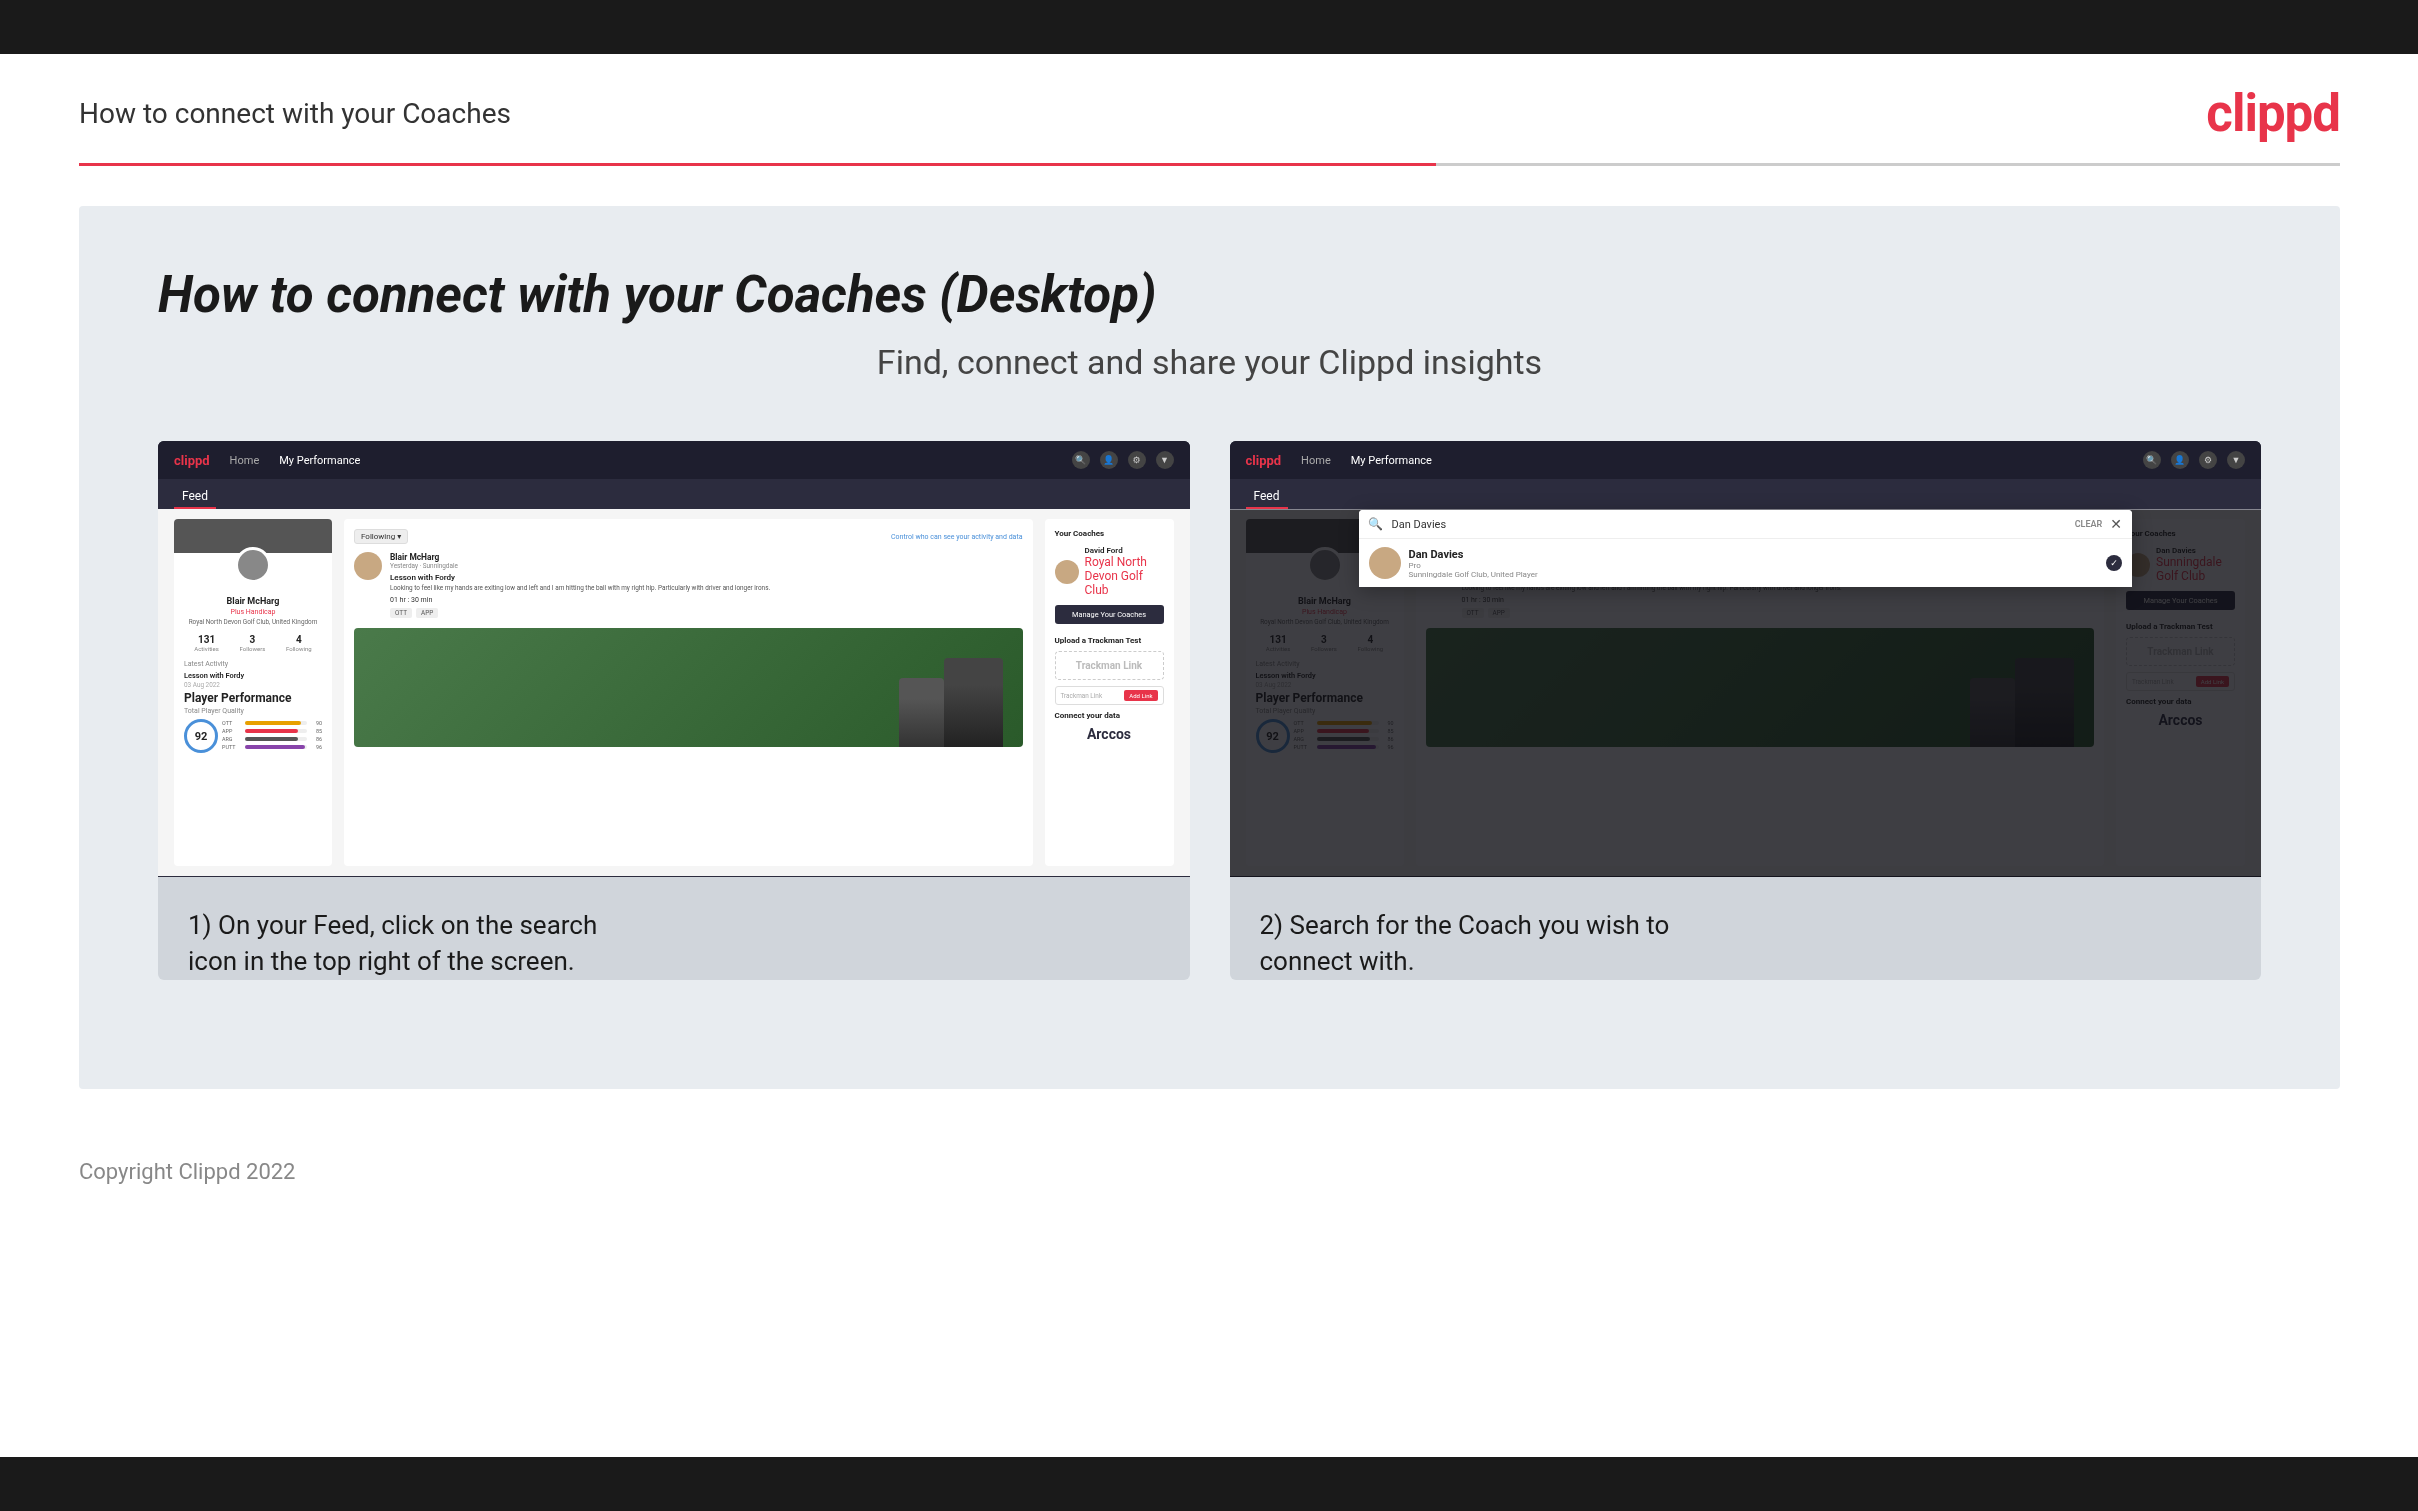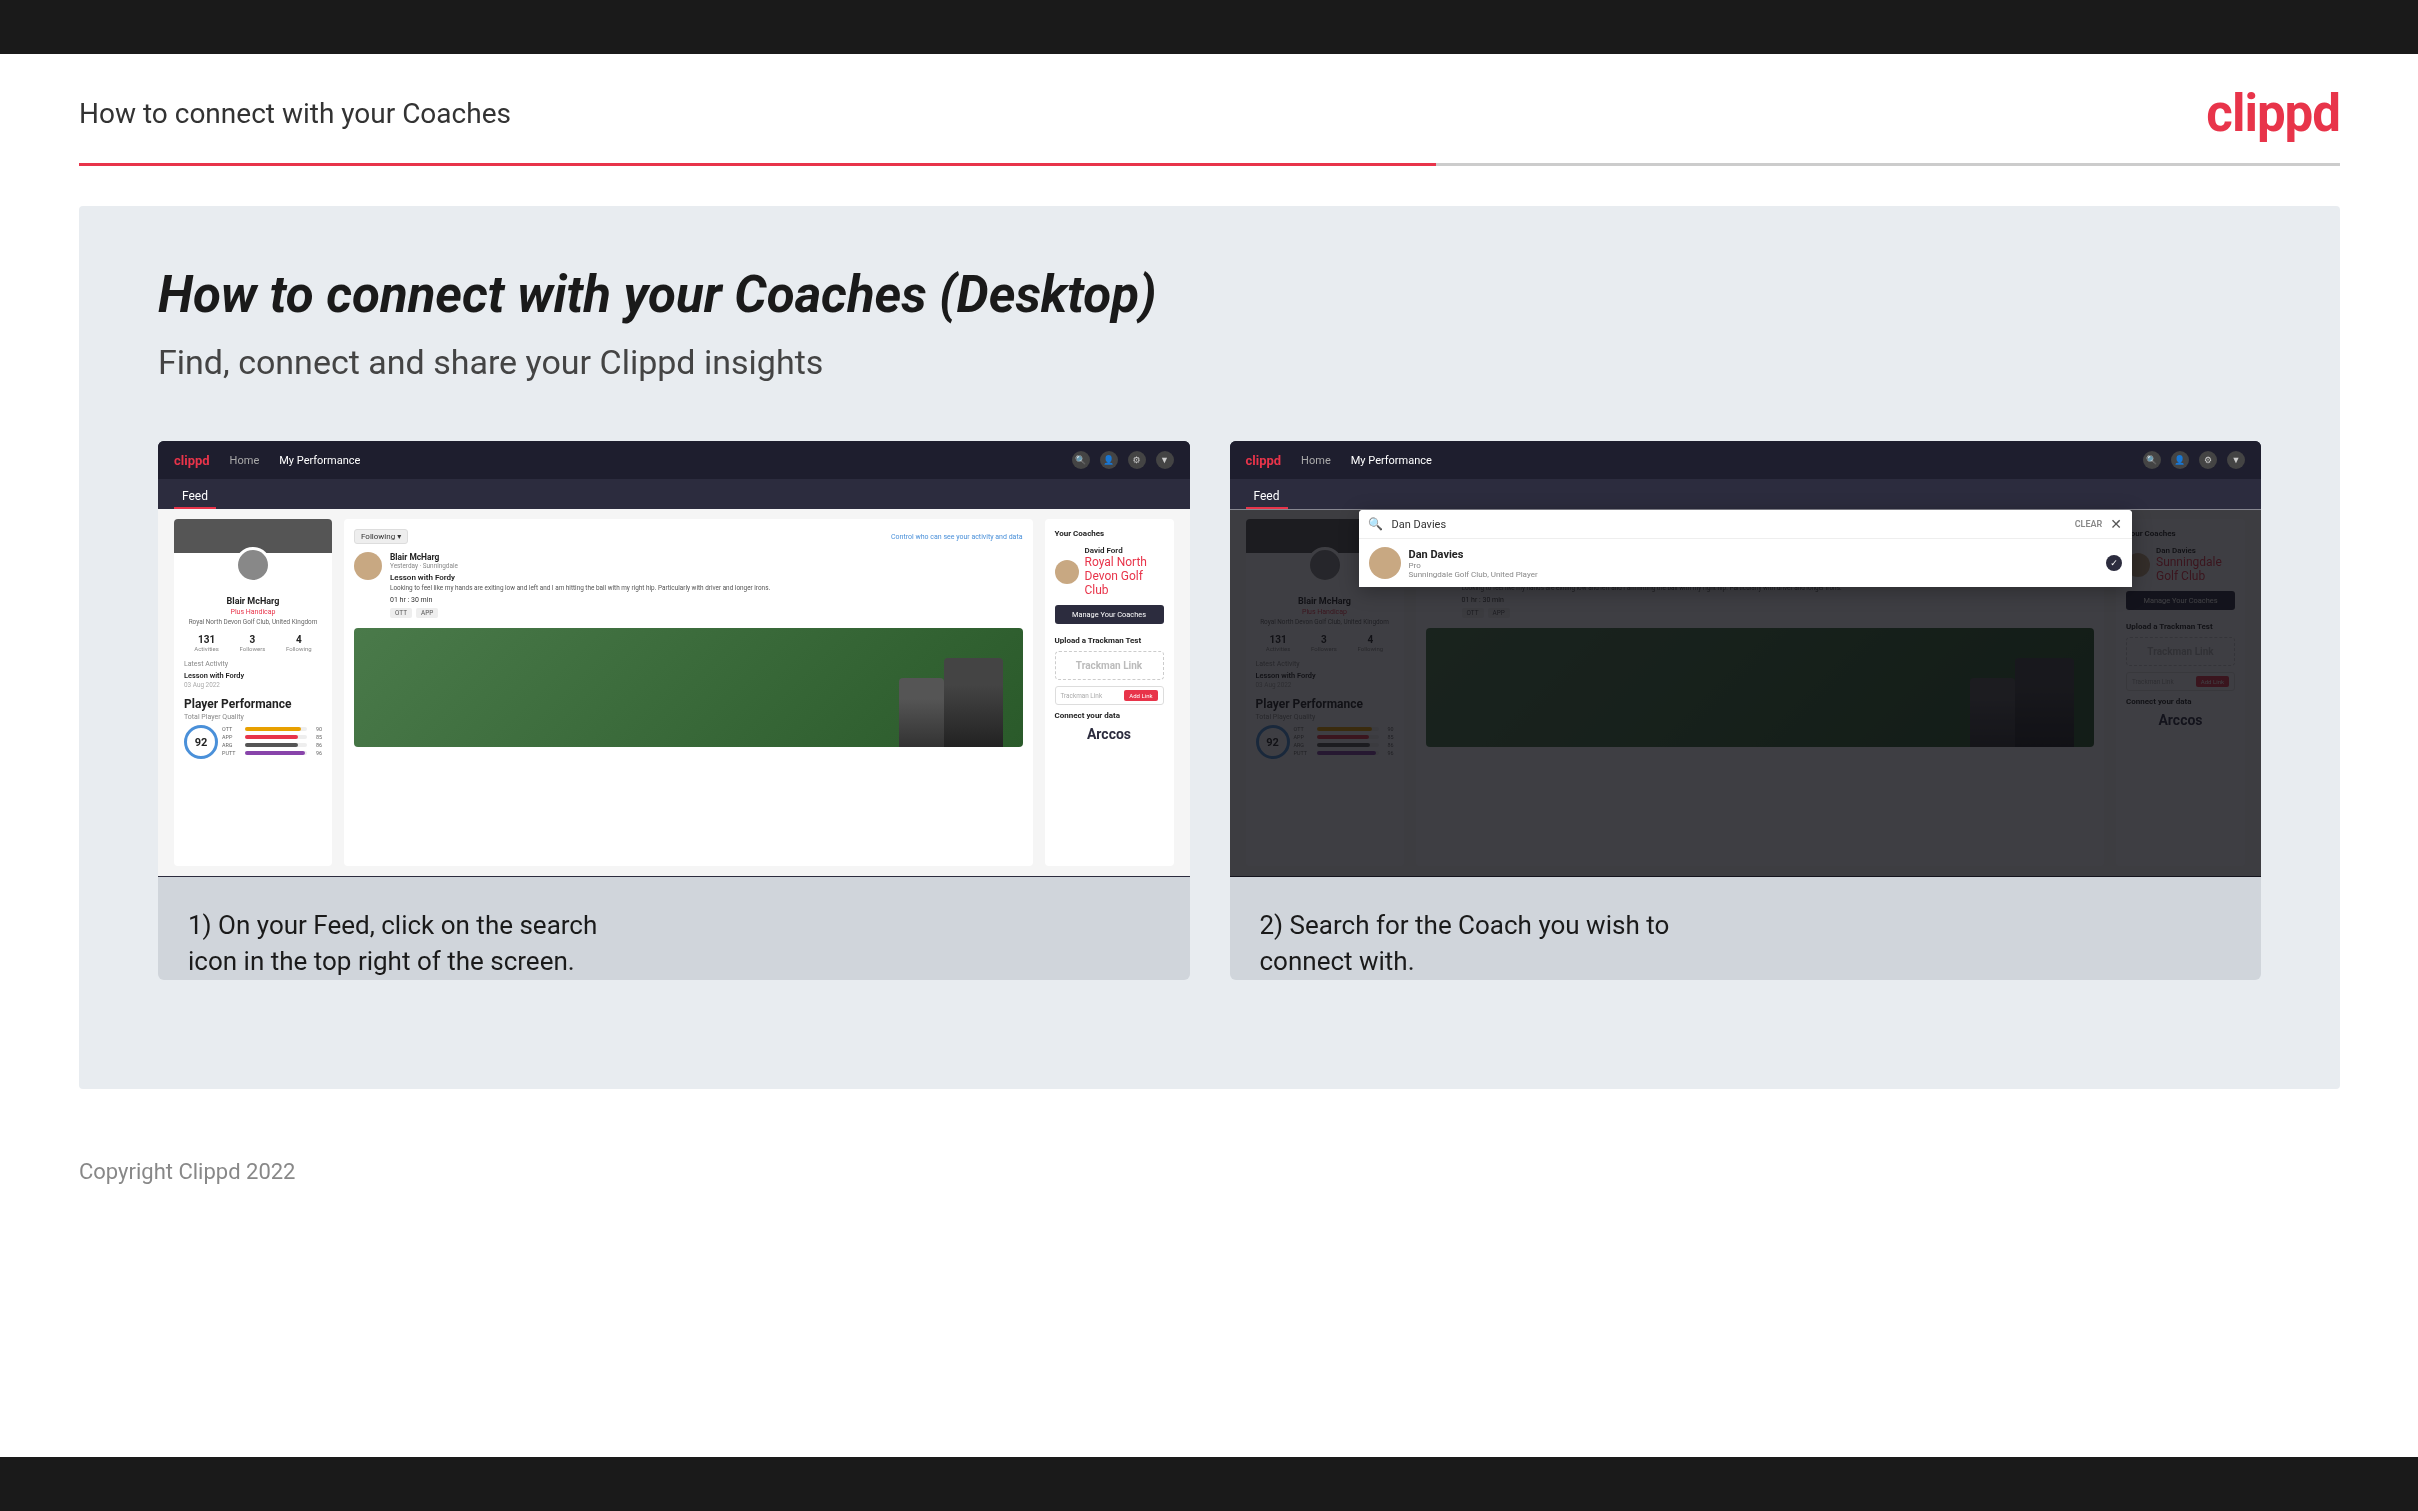--- a/index.html
+++ b/index.html
@@ -56,20 +56,21 @@
       font-weight: 700;
       color: #1a1a1a;
       margin-bottom: 18px;
       font-style: italic;
     }
     .main-subtitle {
       font-size: 34px;
       color: #444;
       font-weight: 400;
       margin-bottom: 59px;
+      text-align: center;
     }
 
     
     .screenshots-row {
       display: flex;
       gap: 40px;
       margin-bottom: 50px;
     }
 
     .screenshot-panel {
@@ -221,21 +222,21 @@
     }
     .mock-latest-activity {
       font-size: 7.4px;
       font-weight: 600;
       color: #222;
       margin-bottom: 1px;
     }
     .mock-latest-date {
       font-size: 6.4px;
       color: #aaa;
-      margin-bottom: 8px;
+      margin-bottom: 2px;
     }
     .mock-performance-title {
       font-size: 12px;
       font-weight: 700;
       color: #222;
       margin-bottom: 2px;
     }
     .mock-quality-title {
       font-size: 7px;
       color: #888;

